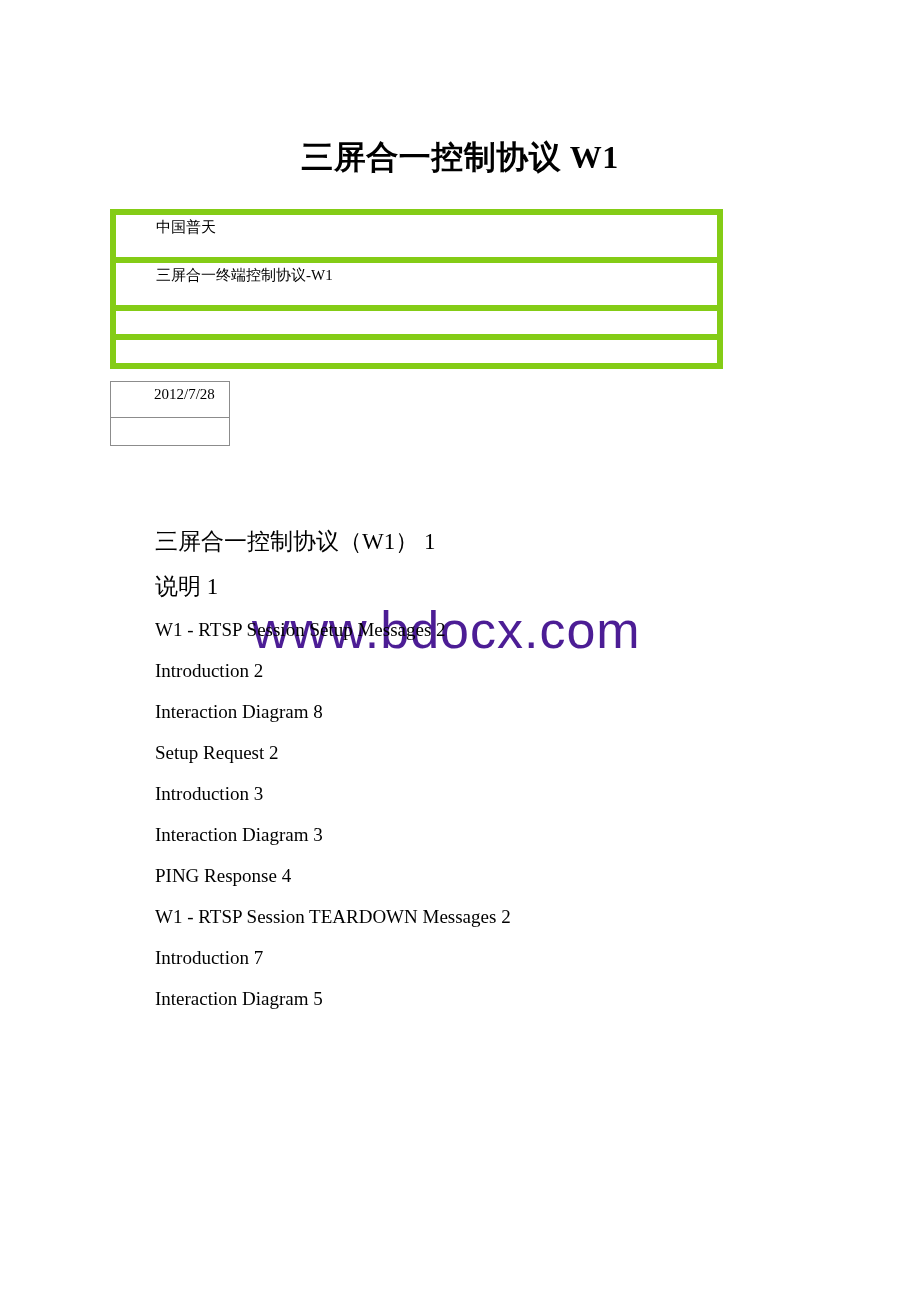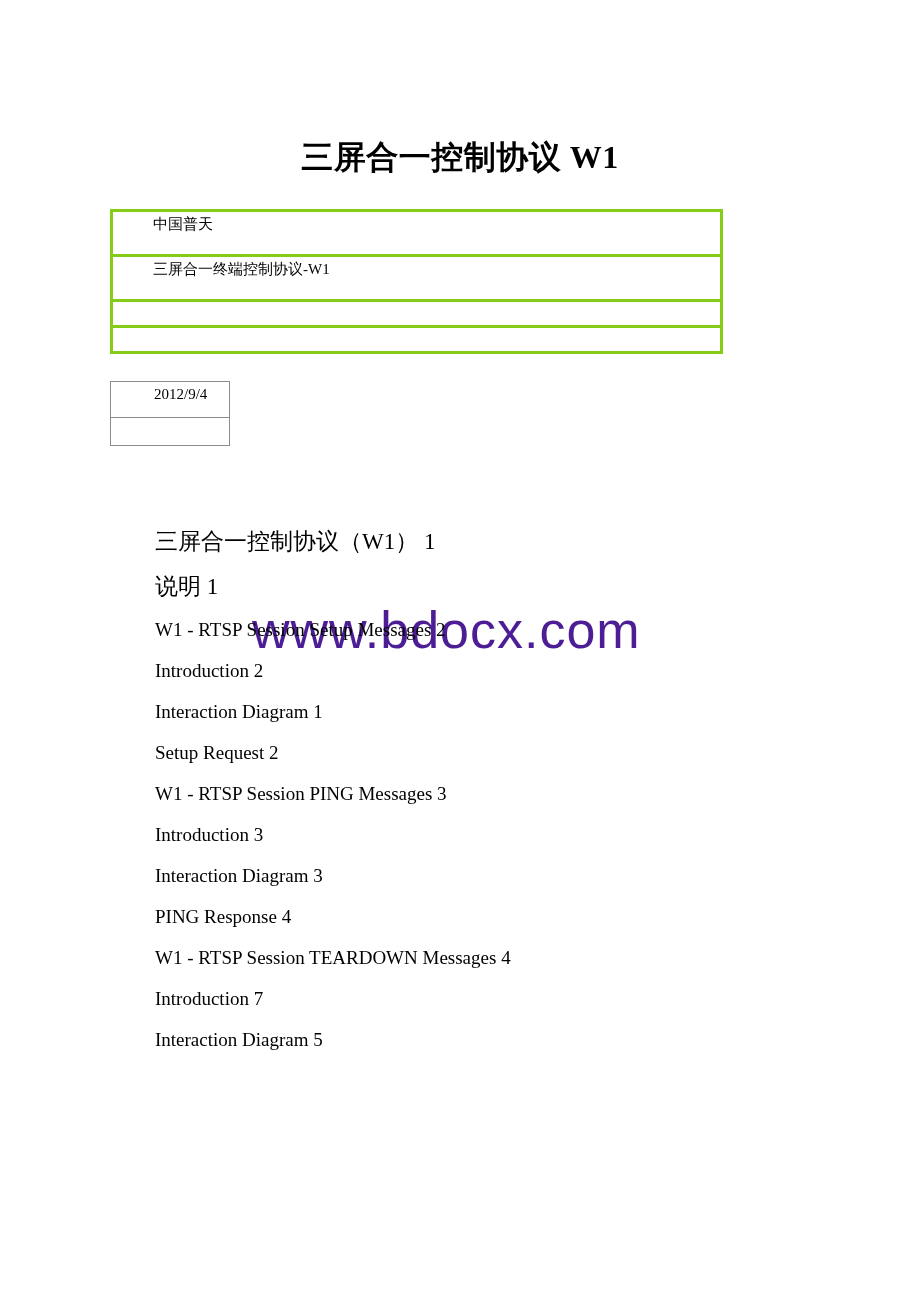--- a/index.html
+++ b/index.html
@@ -39,21 +39,21 @@
   
   .info-table {
     position: absolute;
     left: 110px;
     top: 209px;
     width: 613px;
     border-collapse: collapse;
     table-layout: fixed;
   }
   .info-table td {
-    border: 3px solid #84cc16;
+    border: 6px solid #84cc16;
     height: 38px;
     padding: 2px 0 2px 40px;
     font-size: 15px;
     vertical-align: top;
     line-height: 1.35;
   }
   .info-table tr.short td {
     height: 21px;
     padding-top: 1px;
     padding-bottom: 1px;
@@ -143,40 +143,39 @@
       </tr>
       <tr class="short">
         <td></td>
       </tr>
     </tbody>
   </table>
 
   <table class="date-table">
     <tbody>
       <tr>
-        <td>2012/9/4</td>
+        <td>2012/7/28</td>
       </tr>
       <tr class="empty">
         <td></td>
       </tr>
     </tbody>
   </table>
 
   <div class="watermark">www.bdocx.com</div>
 
   <div class="toc">
 
     <div class="toc-item cjk">三屏合一控制协议（W1） 1</div>
     <div class="toc-item cjk">说明 1</div>
     <div class="toc-item">W1 - RTSP Session Setup Messages 2</div>
     <div class="toc-item">Introduction 2</div>
-    <div class="toc-item">Interaction Diagram 1</div>
+    <div class="toc-item">Interaction Diagram 8</div>
     <div class="toc-item">Setup Request 2</div>
-    <div class="toc-item">W1 - RTSP Session PING Messages 3</div>
     <div class="toc-item">Introduction 3</div>
     <div class="toc-item">Interaction Diagram 3</div>
     <div class="toc-item">PING Response 4</div>
-    <div class="toc-item">W1 - RTSP Session TEARDOWN Messages 4</div>
+    <div class="toc-item">W1 - RTSP Session TEARDOWN Messages 2</div>
     <div class="toc-item">Introduction 7</div>
     <div class="toc-item">Interaction Diagram 5</div>
   </div>
 
 </div>
 
 </body></html>

